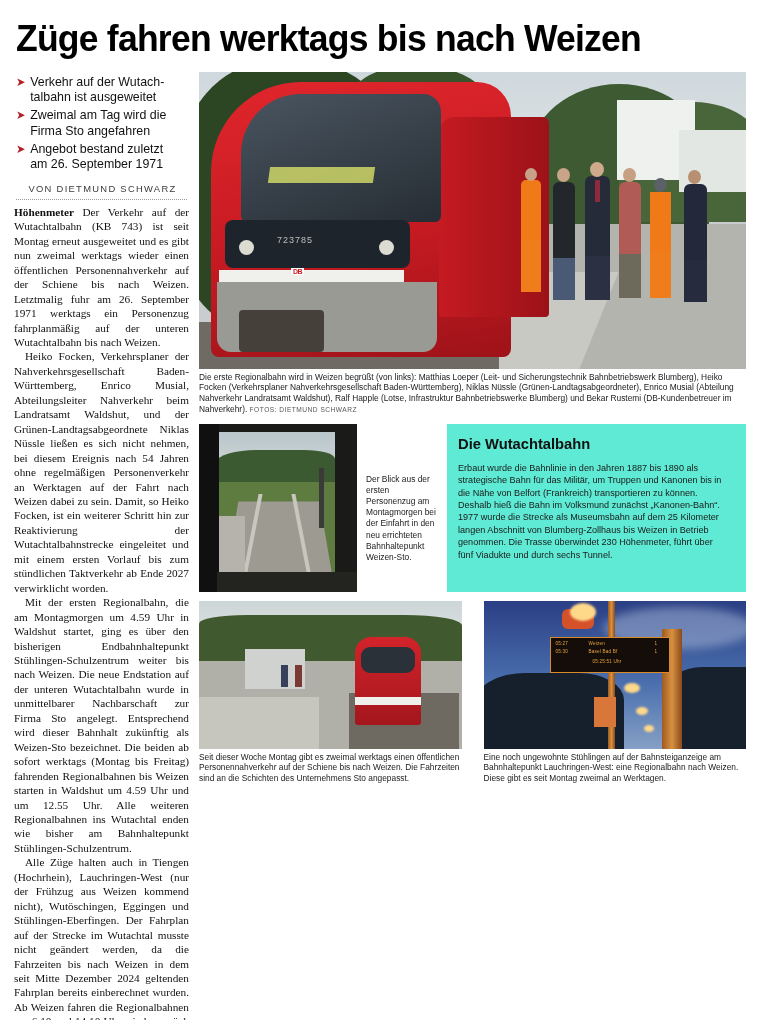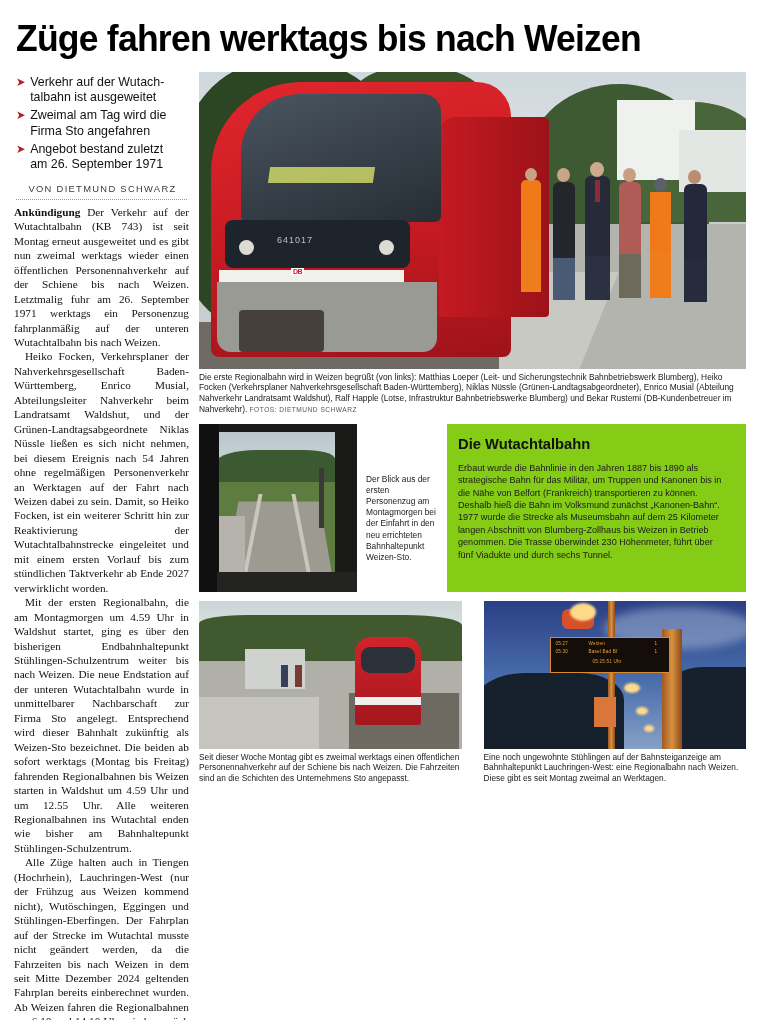--- a/index.html
+++ b/index.html
@@ -72,21 +72,21 @@
 
   .cap{
     font-family:"Liberation Sans", sans-serif;
     font-size:8.35px;line-height:1.29;color:#1a1a1a;
     margin-top:3px;text-align:left;
   }
   .cap .credit{font-size:6.6px;letter-spacing:.5px;color:#555;}
 
   
   .infobox{
-    background:#84cc16;
+    background:#5eead4;
     padding:9px 18px 12px 11px;
     box-sizing:border-box;
   }
   .infobox h3{
     font-family:"Liberation Sans", sans-serif;
     font-weight:bold;font-size:15.5px;
     margin:2px 0 9px 0;color:#111;
     transform:scaleX(0.95);transform-origin:left center;
   }
   .infobox p{
@@ -163,21 +163,21 @@
           <span class="arrow">➤</span>
           <span class="txt" style="white-space:pre-line">Angebot bestand zuletzt
 am 26. September 1971</span>
         </div>
       </div>
 
       <div class="byline">VON DIETMUND SCHWARZ</div>
       <div class="dotrule"></div>
 
       <div class="body-col">
-        <p class="first"><span class="lead">Ankündigung</span><span> Der Verkehr auf der Wutachtalbahn (KB 743) ist seit Montag erneut ausgeweitet und es gibt nun zweimal werktags wieder einen öffentlichen Personennahverkehr auf der Schiene bis nach Weizen. Letztmalig fuhr am 26. September 1971 werktags ein Personenzug fahrplanmäßig auf der unteren Wutachtalbahn bis nach Weizen.</span></p>
+        <p class="first"><span class="lead">Höhenmeter</span><span> Der Verkehr auf der Wutachtalbahn (KB 743) ist seit Montag erneut ausgeweitet und es gibt nun zweimal werktags wieder einen öffentlichen Personennahverkehr auf der Schiene bis nach Weizen. Letztmalig fuhr am 26. September 1971 werktags ein Personenzug fahrplanmäßig auf der unteren Wutachtalbahn bis nach Weizen.</span></p>
         <p>Heiko Focken, Verkehrsplaner der Nahverkehrsgesellschaft Baden-Württemberg, Enrico Musial, Abteilungsleiter Nahverkehr beim Landratsamt Waldshut, und der Grünen-Landtagsabgeordnete Niklas Nüssle ließen es sich nicht nehmen, bei diesem Ereignis nach 54 Jahren ohne regelmäßigen Personenverkehr an Werktagen auf der Fahrt nach Weizen dabei zu sein. Damit, so Heiko Focken, ist ein weiterer Schritt hin zur Reaktivierung der Wutachtalbahnstrecke eingeleitet und mit einem ersten Vorlauf bis zum stündlichen Taktverkehr ab Ende 2027 verwirklicht worden.</p>
         <p>Mit der ersten Regionalbahn, die am Montagmorgen um 4.59 Uhr in Waldshut startet, ging es über den bisherigen Endbahnhaltepunkt Stühlingen-Schulzentrum weiter bis nach Weizen. Die neue Endstation auf der unteren Wutachtalbahn wurde in unmittelbarer Nachbarschaft zur Firma Sto angelegt. Entsprechend wird dieser Bahnhalt zukünftig als Weizen-Sto bezeichnet. Die beiden ab sofort werktags (Montag bis Freitag) fahrenden Regionalbahnen bis Weizen starten in Waldshut um 4.59 Uhr und um 12.55 Uhr. Alle weiteren Regionalbahnen ins Wutachtal enden wie bisher am Bahnhaltepunkt Stühlingen-Schulzentrum.</p>
         <p>Alle Züge halten auch in Tiengen (Hochrhein), Lauchringen-West (nur der Frühzug aus Weizen kommend nicht), Wutöschingen, Eggingen und Stühlingen-Eberfingen. Der Fahrplan auf der Strecke im Wutachtal musste nicht geändert werden, da die Fahrzeiten bis nach Weizen in dem seit Mitte Dezember 2024 geltenden Fahrplan bereits einberechnet wurden. Ab Weizen fahren die Regionalbahnen um 6.10 und 14.10 Uhr wieder zurück in Richtung Waldshut. Mit der Regionalbahn um 6.10 Uhr kann der Reisende sogar ohne Umsteigen bis Basel Badischer Bahnhof durchfahren. Für Mitarbeiter der Firma Sto wurde der Fahrplan auf die betrieblichen Zeiten abgestimmt, sodass ein Umstieg für Mitarbeiter aus Richtung Hochrhein vom Auto auf die Schiene interessant sein könnte.</p>
 
       </div>
     </div>
 
     <div class="col-right">
 
       <div class="ph" style="width:100%;height:297px;">
@@ -190,21 +190,21 @@
         <div class="bush" style="left:150px;top:-5px;width:140px;height:90px;background:#375329;"></div>
         <div class="pav" style="left:270px;top:152px;width:300px;height:145px;background:#b4b4ae;"></div>
         <div style="left:290px;top:200px;width:110px;height:97px;background:#c9c9c3;transform:skewX(-22deg);"></div>
         <div class="rail" style="left:0;top:250px;width:300px;height:47px;background:#6f6a63;"></div>
 
         <div class="trainbody" style="left:12px;top:10px;width:300px;height:275px;border-radius:90px 34px 8px 8px;"></div>
         <div class="trainbody" style="left:240px;top:45px;width:110px;height:200px;border-radius:16px 6px 4px 4px;background:linear-gradient(90deg,#c51a22,#9c1218);"></div>
         <div class="glass" style="left:42px;top:22px;width:200px;height:128px;border-radius:60px 18px 6px 6px;"></div>
         <div style="left:70px;top:95px;width:105px;height:16px;background:#d8e06a;opacity:.8;transform:skewX(-8deg);"></div>
         <div class="glass" style="left:26px;top:148px;width:185px;height:48px;border-radius:8px;background:#1e242b;"></div>
-        <div class="numplate" style="left:78px;top:163px;">641017</div>
+        <div class="numplate" style="left:78px;top:163px;">723785</div>
         <div style="left:40px;top:168px;width:15px;height:15px;border-radius:50%;background:#dcdcd2;"></div>
         <div style="left:180px;top:168px;width:15px;height:15px;border-radius:50%;background:#dcdcd2;"></div>
         <div style="left:20px;top:198px;width:185px;height:12px;background:#f0f0ec;"></div>
         <div class="dblogo" style="left:92px;top:196px;">DB</div>
         <div style="left:18px;top:210px;width:220px;height:70px;background:#9a9a95;border-radius:0 0 14px 14px;"></div>
         <div style="left:40px;top:238px;width:85px;height:42px;background:#45403a;border-radius:4px;"></div>
 
         <div class="vest" style="left:322px;top:108px;width:20px;height:66px;border-radius:5px;"></div>
         <div class="person" style="left:326px;top:96px;width:12px;height:13px;border-radius:50%;background:#c7a188;"></div>
         <div class="vest" style="left:322px;top:168px;width:20px;height:52px;background:#ef7d1c;"></div>

